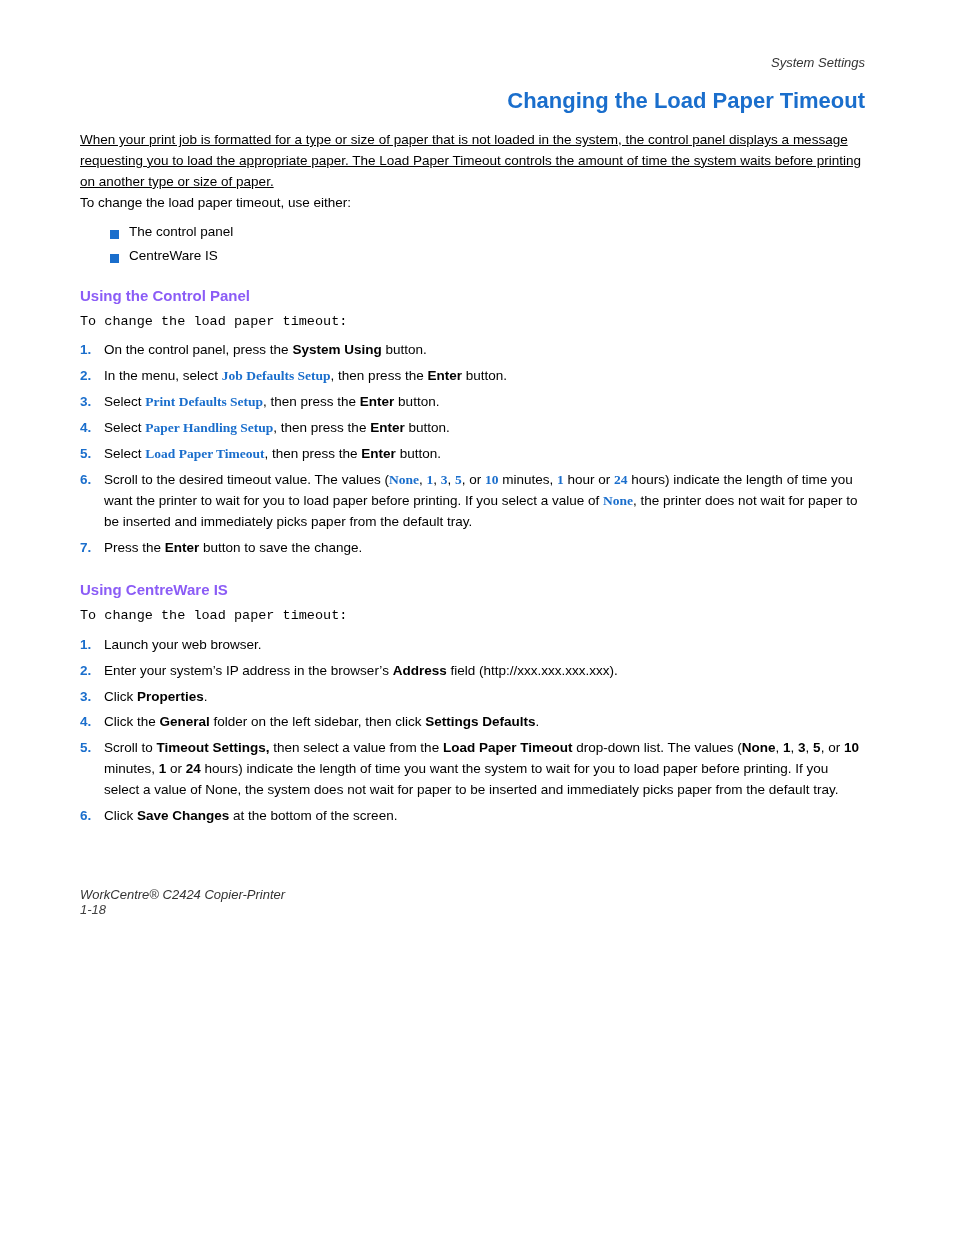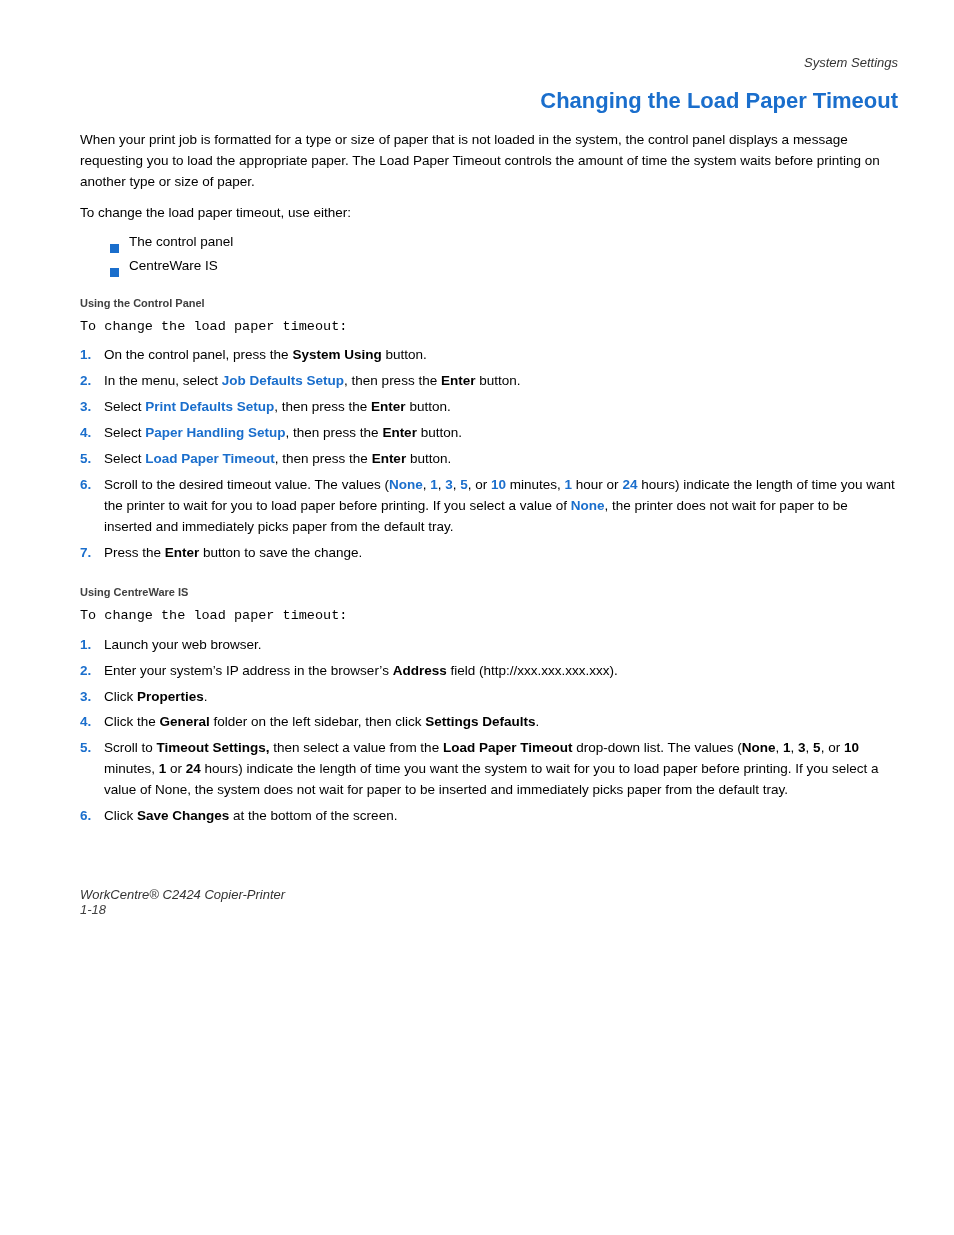--- a/index.html
+++ b/index.html
@@ -6,69 +6,69 @@
     body {
       background: #fff;
       font-family: Arial, Helvetica, sans-serif;
       font-size: 13.5px;
       color: #000;
       width: 954px;
       min-height: 1235px;
       position: relative;
     }
     .page {
-      padding: 55px 56px 80px 80px;
+      padding: 55px 89px 80px 80px;
       position: relative;
     }
     .header-right {
       text-align: right;
       font-style: italic;
       font-size: 13px;
       color: #333;
       margin-bottom: 18px;
     }
     h1.page-title {
       color: #1a6ecc;
       font-size: 22px;
       font-weight: bold;
       margin-bottom: 16px;
       border-bottom: none;
       text-align: right;
     }
     .intro-para {
-      margin-bottom: 10px;
-      line-height: 1.55;
+      line-height: 1.55;
+      text-decoration: underline;
     }
     .use-either {
       margin-bottom: 8px;
       line-height: 1.55;
     }
     .bullet-list {
       list-style: none;
       margin-left: 30px;
       margin-bottom: 20px;
     }
     .bullet-list li {
       display: flex;
-      align-items: flex-end;
+      align-items: center;
       margin-bottom: 3px;
       line-height: 1.55;
     }
     .bullet-square {
       display: inline-block;
       width: 9px;
       height: 9px;
       background: #1a6ecc;
       margin-right: 10px;
       margin-top: 4px;
       flex-shrink: 0;
     }
     h2.section-heading {
-      color: #404040;
-      font-size: 11px;
+      color: #8b5cf6;
+      font-size: 15px;
       font-weight: bold;
       margin-bottom: 8px;
       margin-top: 6px;
     }
     .section-intro {
       margin-bottom: 8px;
       line-height: 1.55;
       font-family: Liberation Mono, monospace;
     }
     .numbered-list {
@@ -88,20 +88,21 @@
       min-width: 24px;
       font-size: 13.5px;
     }
     .li-content {
       flex: 1;
       line-height: 1.55;
     }
     .bold-blue {
       color: #1a6ecc;
       font-weight: bold;
+      font-family: Liberation Serif, serif;
     }
     .section-gap {
       margin-bottom: 22px;
     }
     .footer {
       font-style: italic;
       font-size: 13px;
       color: #333;
       margin-top: 60px;
     }

